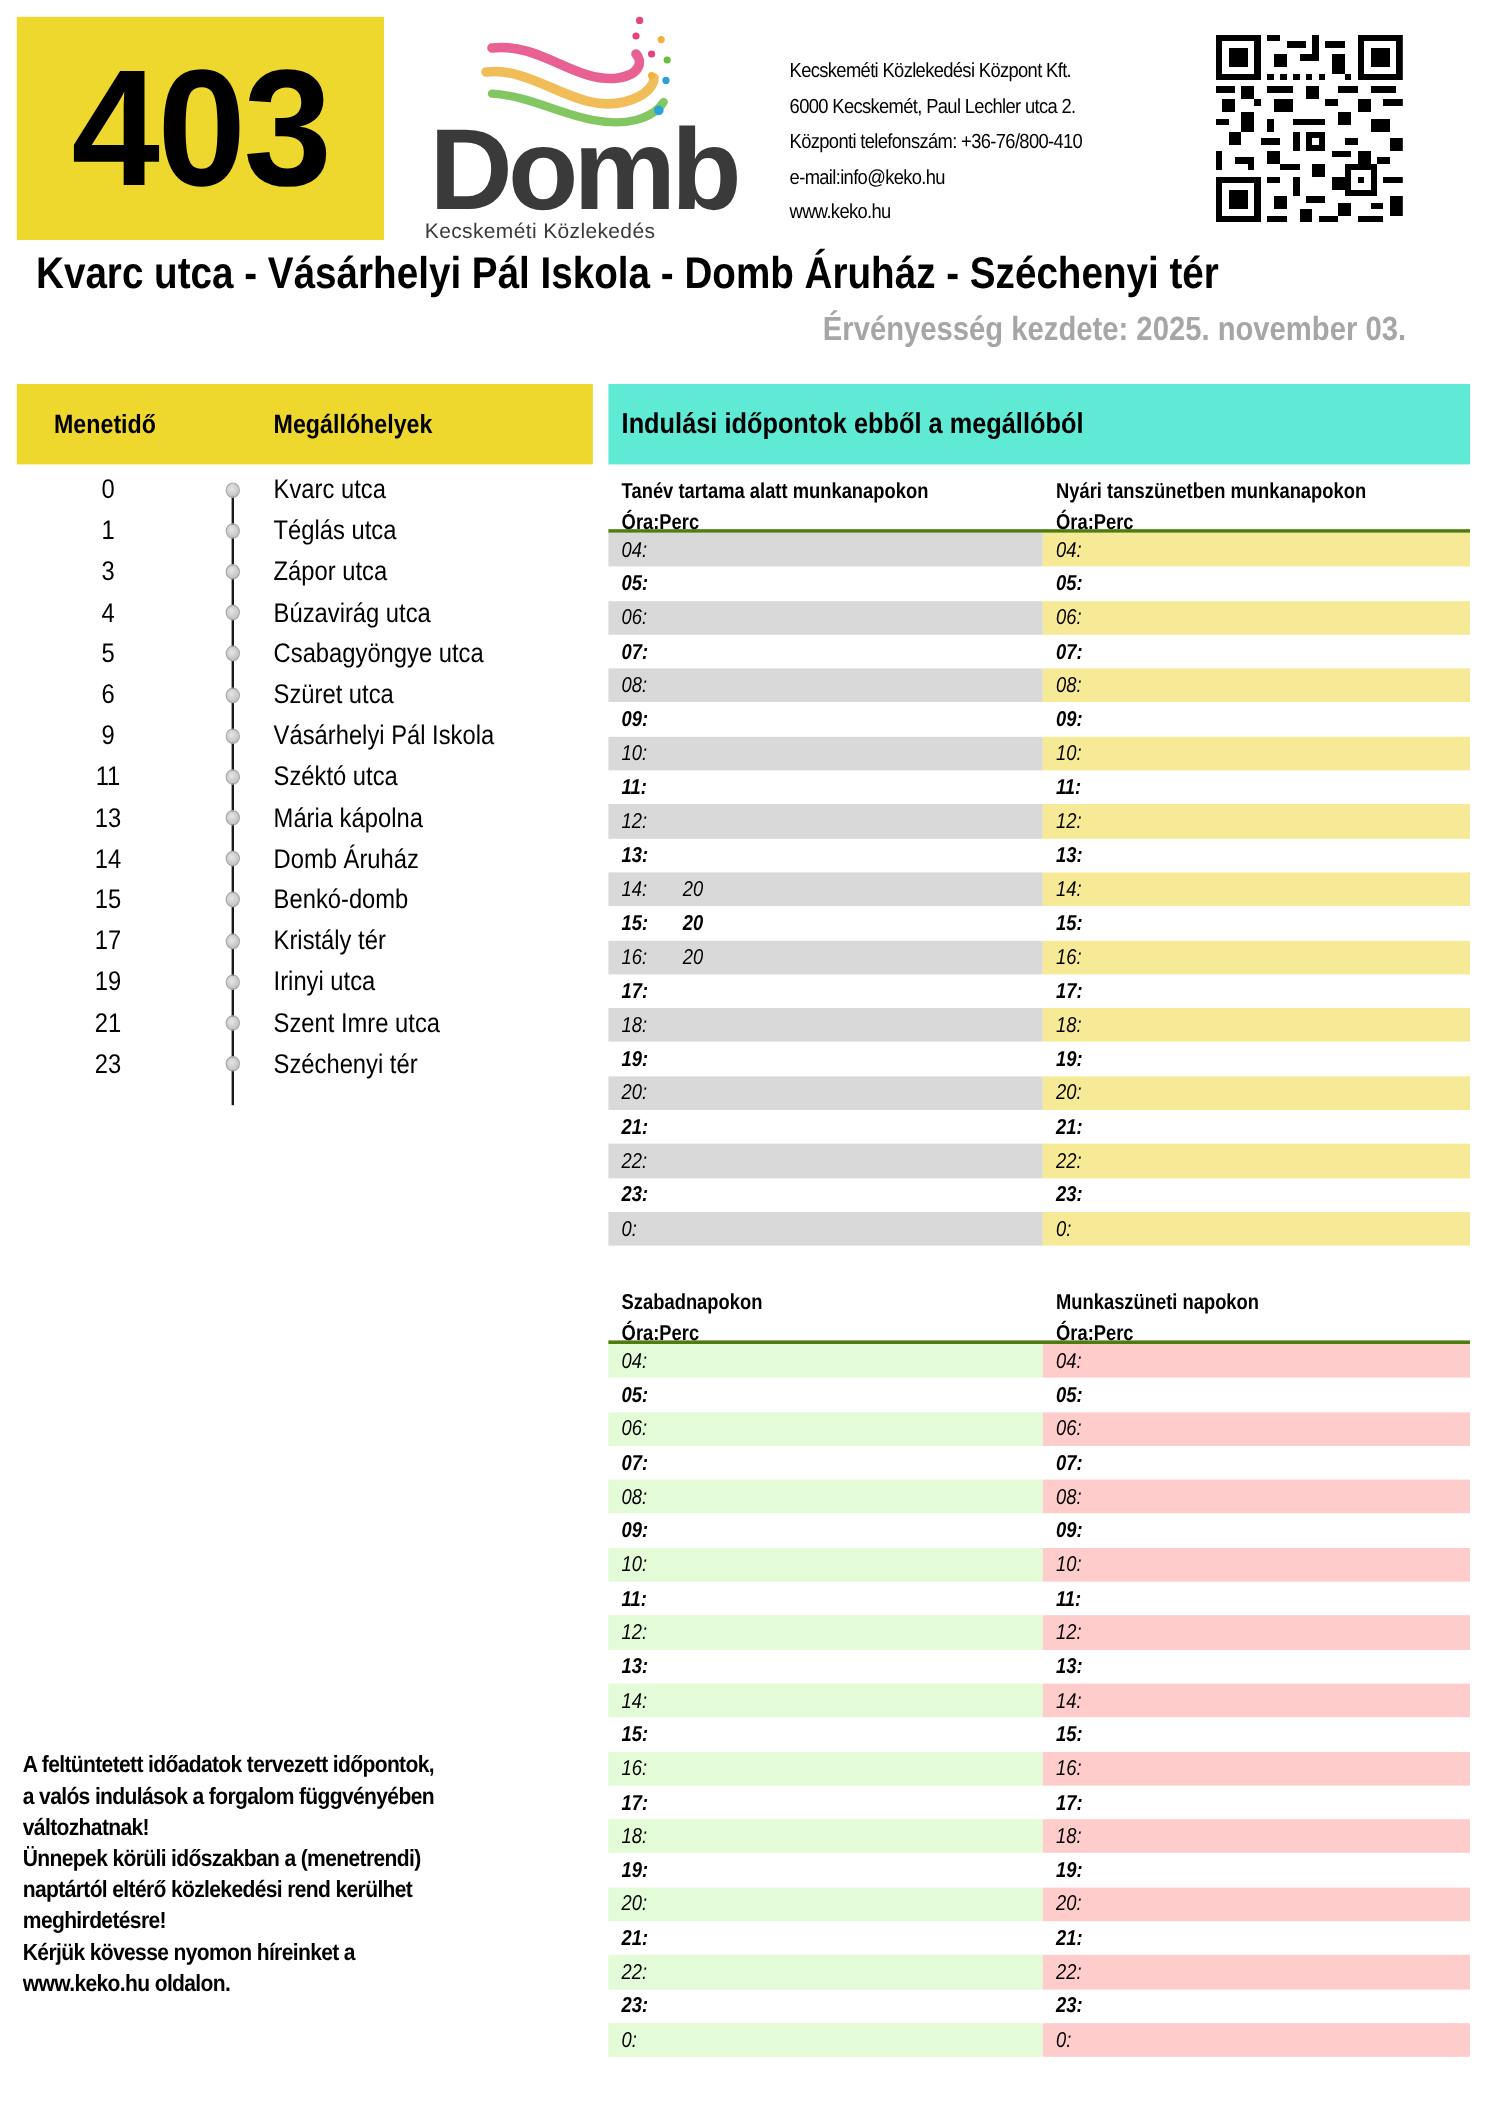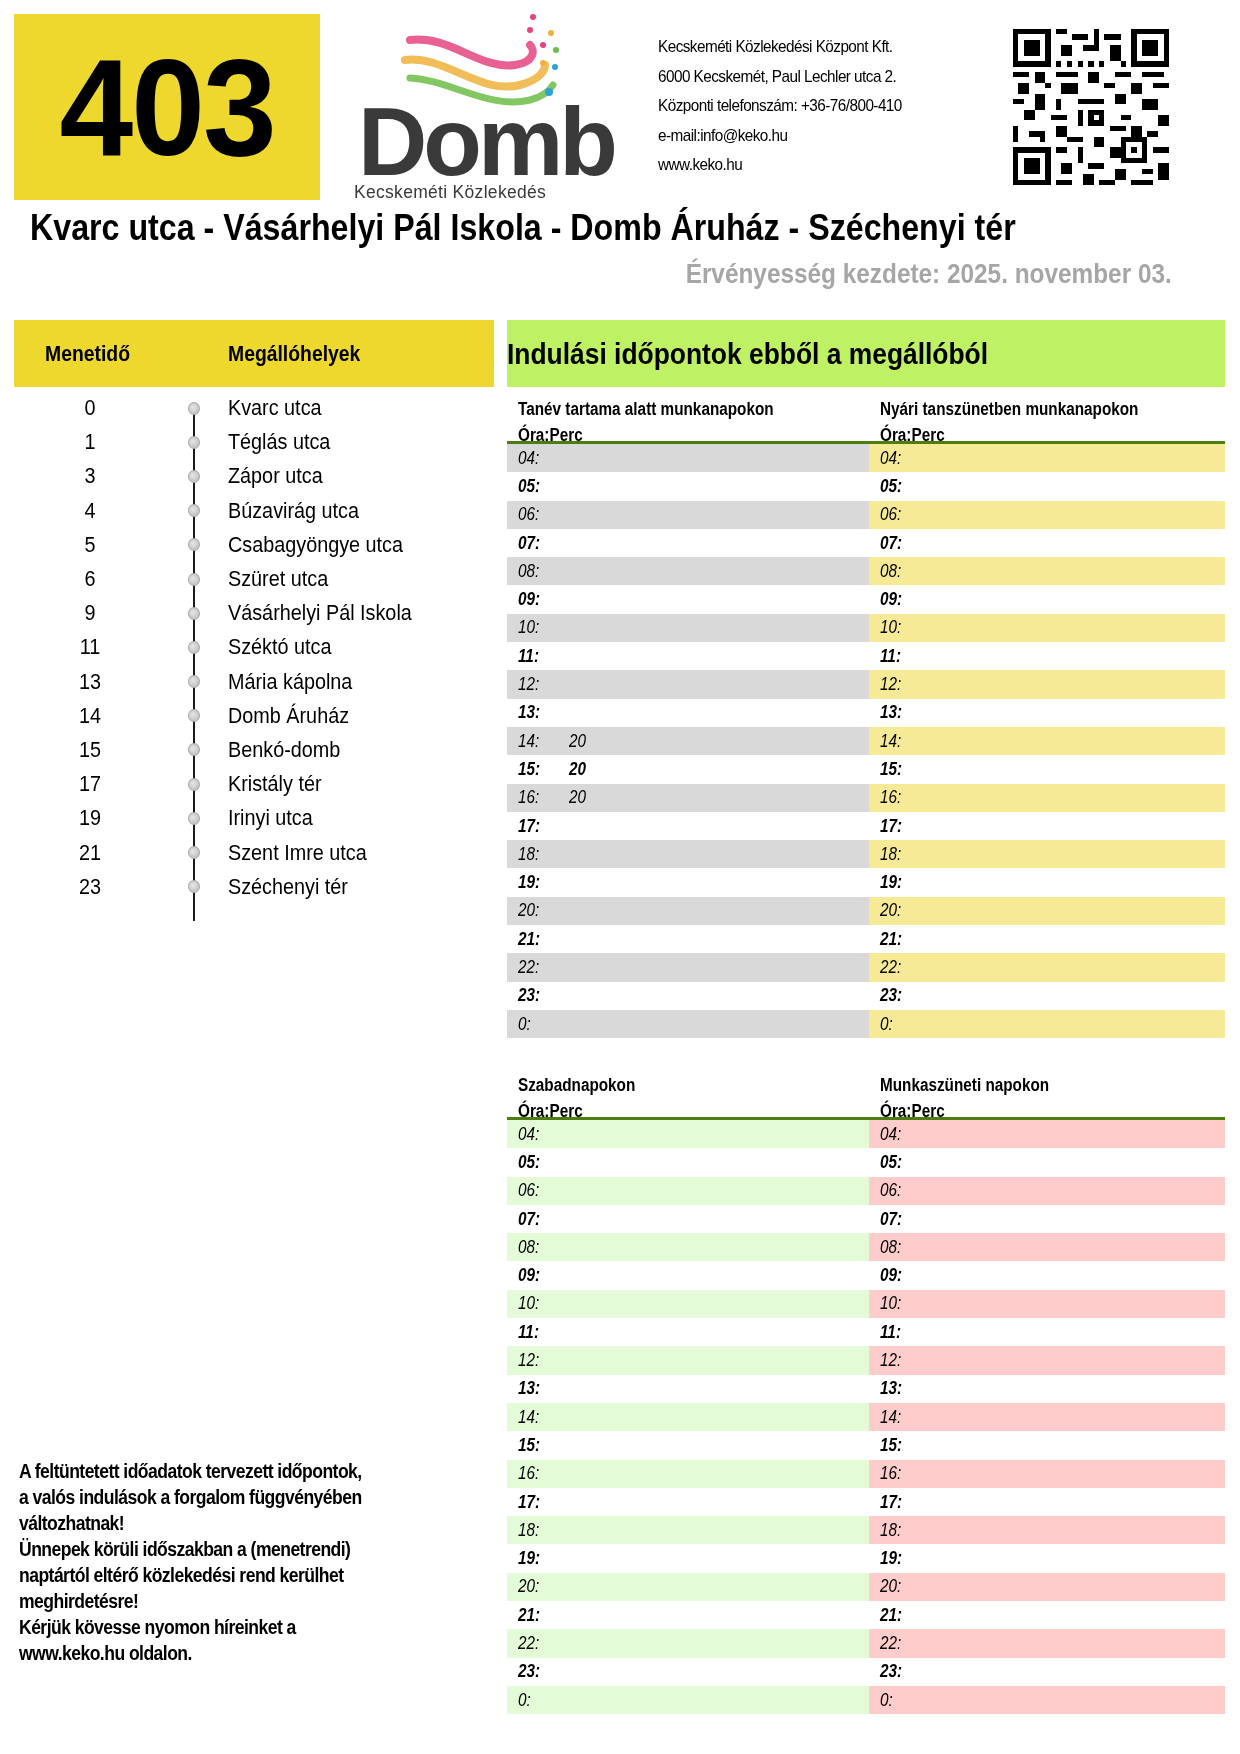--- a/index.html
+++ b/index.html
@@ -9,21 +9,21 @@
   .route-badge {
     position: absolute; left: 14px; top: 14px; width: 306px; height: 186px;
     background: #eed82e; display: flex; align-items: center; justify-content: center;
   }
   .route-badge span { font-size: 138px; font-weight: bold; letter-spacing: -2px; line-height: 1; transform: scaleX(0.96); }
 
   .logo { position: absolute; left: 350px; top: 10px; width: 280px; height: 195px; }
   .logo-word { position: absolute; left: 8px; top: 84px; font-size: 96px; font-weight: bold; color: #3a3a3a; letter-spacing: -4px; line-height: 1; }
   .logo-sub { position: absolute; left: 4px; top: 172px; font-size: 17.5px; color: #3a3a3a; letter-spacing: 0.3px; white-space: nowrap; }
 
-  .contact { position: absolute; left: 658px; top: 32px; font-size: 17px; line-height: 29.5px; letter-spacing: -0.6px; }
+  .contact { position: absolute; left: 658px; top: 44px; font-size: 17px; line-height: 29.5px; letter-spacing: -0.6px; }
   .contact div { white-space: nowrap; transform: scaleX(0.9); transform-origin: left; }
 
   .qr { position: absolute; left: 1013px; top: 29px; width: 156px; height: 156px; }
 
   .route-title {
     position: absolute; left: 30px; top: 207px; font-size: 37px; font-weight: bold; white-space: nowrap;
     transform: scaleX(0.87); transform-origin: left;
   }
   .validity {
     position: absolute; right: 68px; top: 258px; font-size: 28px; font-weight: bold; color: #a6a6a6; white-space: nowrap;
@@ -41,22 +41,22 @@
   .stop-line { position: absolute; left: 179px; top: 18px; width: 2px; height: 512px; background: #1a1a1a; }
   .stop-row { position: relative; height: 34.2px; display: flex; align-items: center; font-size: 22.5px; }
   .stop-time { position: absolute; left: 56px; width: 40px; text-align: center; transform: scaleX(0.88); }
   .stop-dot {
     position: absolute; left: 174px; width: 12px; height: 13px; border-radius: 50%;
     background: radial-gradient(circle at 40% 40%, #e6e6e6, #b5b5b5); border: 1px solid #a8a8a8;
   }
   .stop-name { position: absolute; left: 214px; white-space: nowrap; transform: scaleX(0.88); transform-origin: left; }
 
   .dep-header {
-    position: absolute; left: 507px; top: 320px; width: 718px; height: 67px; background: #bef264;
-    display: flex; align-items: center; font-size: 30px; font-weight: bold; 
+    position: absolute; left: 507px; top: 320px; width: 718px; height: 67px; background: #5eead4;
+    display: flex; align-items: center; font-size: 24px; font-weight: bold; padding-left: 11px;
   }
   .dep-header span { transform: scaleX(0.88); transform-origin: left; white-space: nowrap; }
 
   .table-block { position: absolute; left: 507px; width: 718px; }
   .col-heads { position: relative; height: 52px; border-bottom: 3px solid #4d7c0f; }
   .col-head { position: absolute; top: 4px; font-size: 18px; font-weight: bold; line-height: 26px; white-space: nowrap; transform: scaleX(0.85); transform-origin: left; }
   .col-head.left { left: 11px; }
   .col-head.right { left: 373px; }
 
   .rows { position: relative; }

